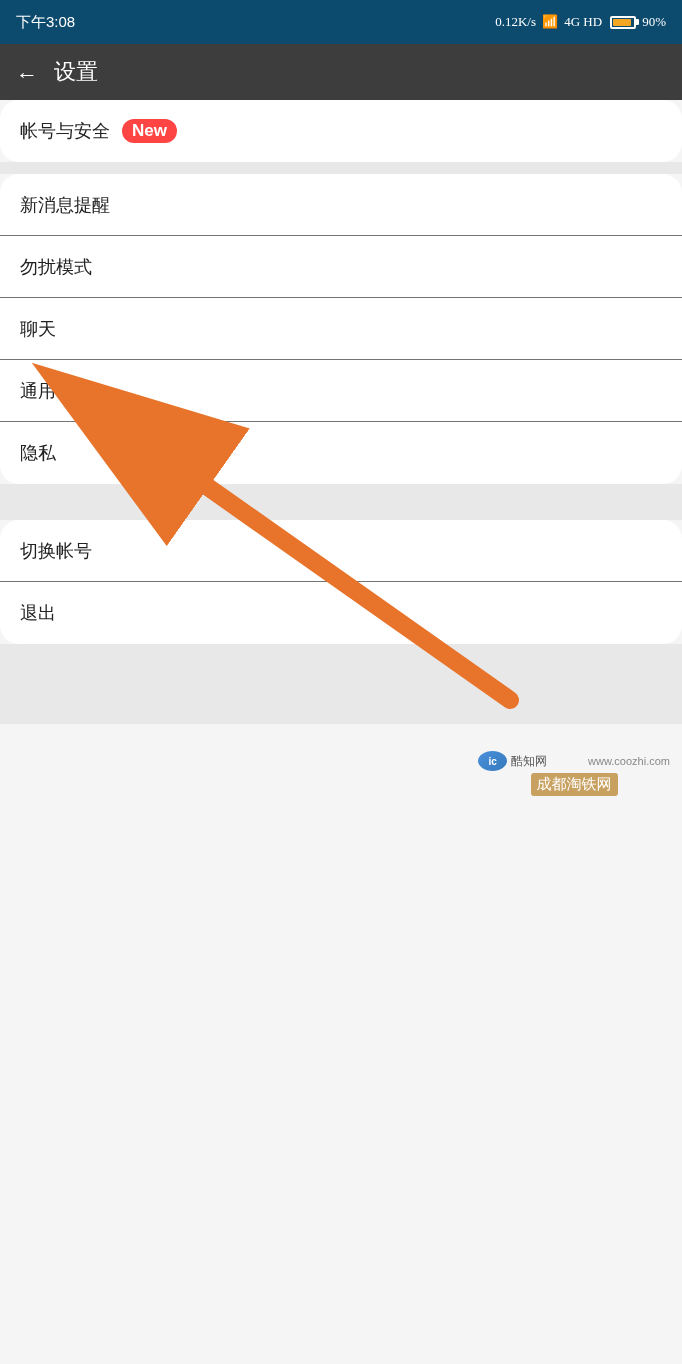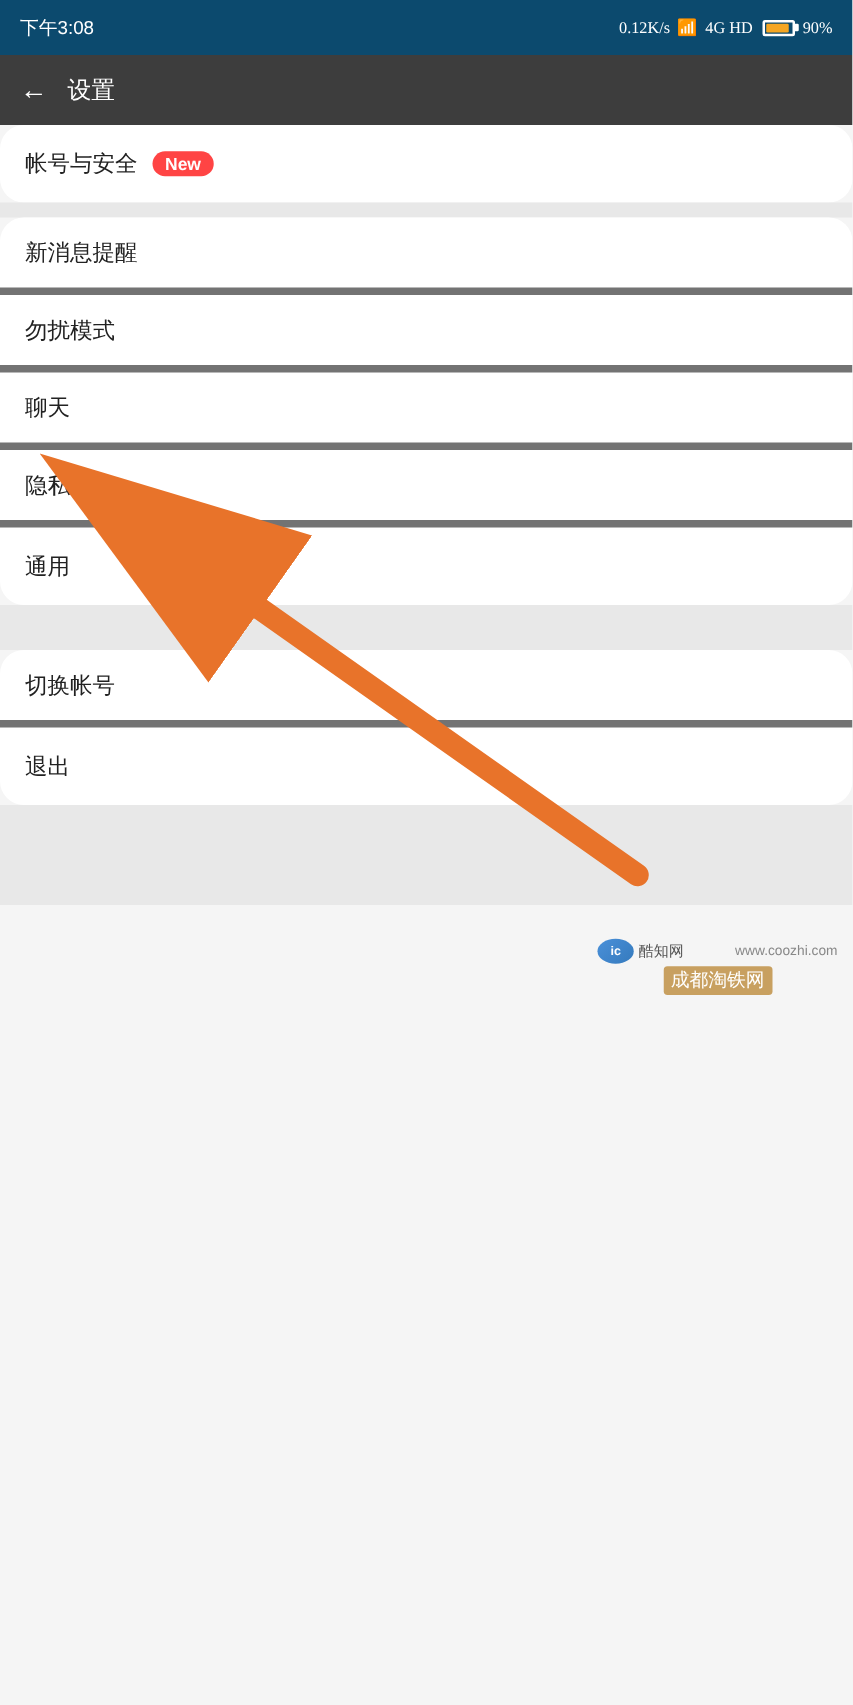--- a/index.html
+++ b/index.html
@@ -71,55 +71,55 @@
       gap: 16px;
     }
     .back-arrow {
       color: #fff;
       font-size: 22px;
       cursor: pointer;
       line-height: 1;
     }
     .header-title {
       color: #fff;
-      font-size: 19px;
+      font-size: 22px;
       font-weight: 500;
     }
 
     
     .section-divider {
       height: 12px;
       background: #e8e8e8;
     }
 
     
     .menu-group {
       background: #fff;
       border-radius: 19px;
     }
     .menu-item {
       display: flex;
       align-items: center;
       padding: 0 20px;
       height: 62px;
-      border-bottom: 6px solid #737373;
+      border-bottom: 1px solid #737373;
       cursor: pointer;
       position: relative;
     }
     .menu-item:last-child {
       border-bottom: none;
     }
     .menu-item-label {
       font-size: 18px;
       color: #222;
     }
     .new-badge {
       background: #ff4444;
       color: #fff;
-      font-size: 14px;
+      font-size: 17px;
       font-weight: bold;
       border-radius: 12px;
       padding: 2px 10px;
       margin-left: 12px;
     }
 
     
     .watermark-area {
       height: 80px;
       background: #f5f5f5;
@@ -210,24 +210,24 @@
     <div class="menu-item">
       <span class="menu-item-label">新消息提醒</span>
     </div>
     <div class="menu-item">
       <span class="menu-item-label">勿扰模式</span>
     </div>
     <div class="menu-item">
       <span class="menu-item-label">聊天</span>
     </div>
     <div class="menu-item">
+      <span class="menu-item-label">通用</span>
+    </div>
+    <div class="menu-item">
       <span class="menu-item-label">隐私</span>
-    </div>
-    <div class="menu-item">
-      <span class="menu-item-label">通用</span>
     </div>
   </div>
 
   <div class="section-divider"></div>
 
 
   <div class="section-divider"></div>
 
 
   <div class="section-divider"></div>

